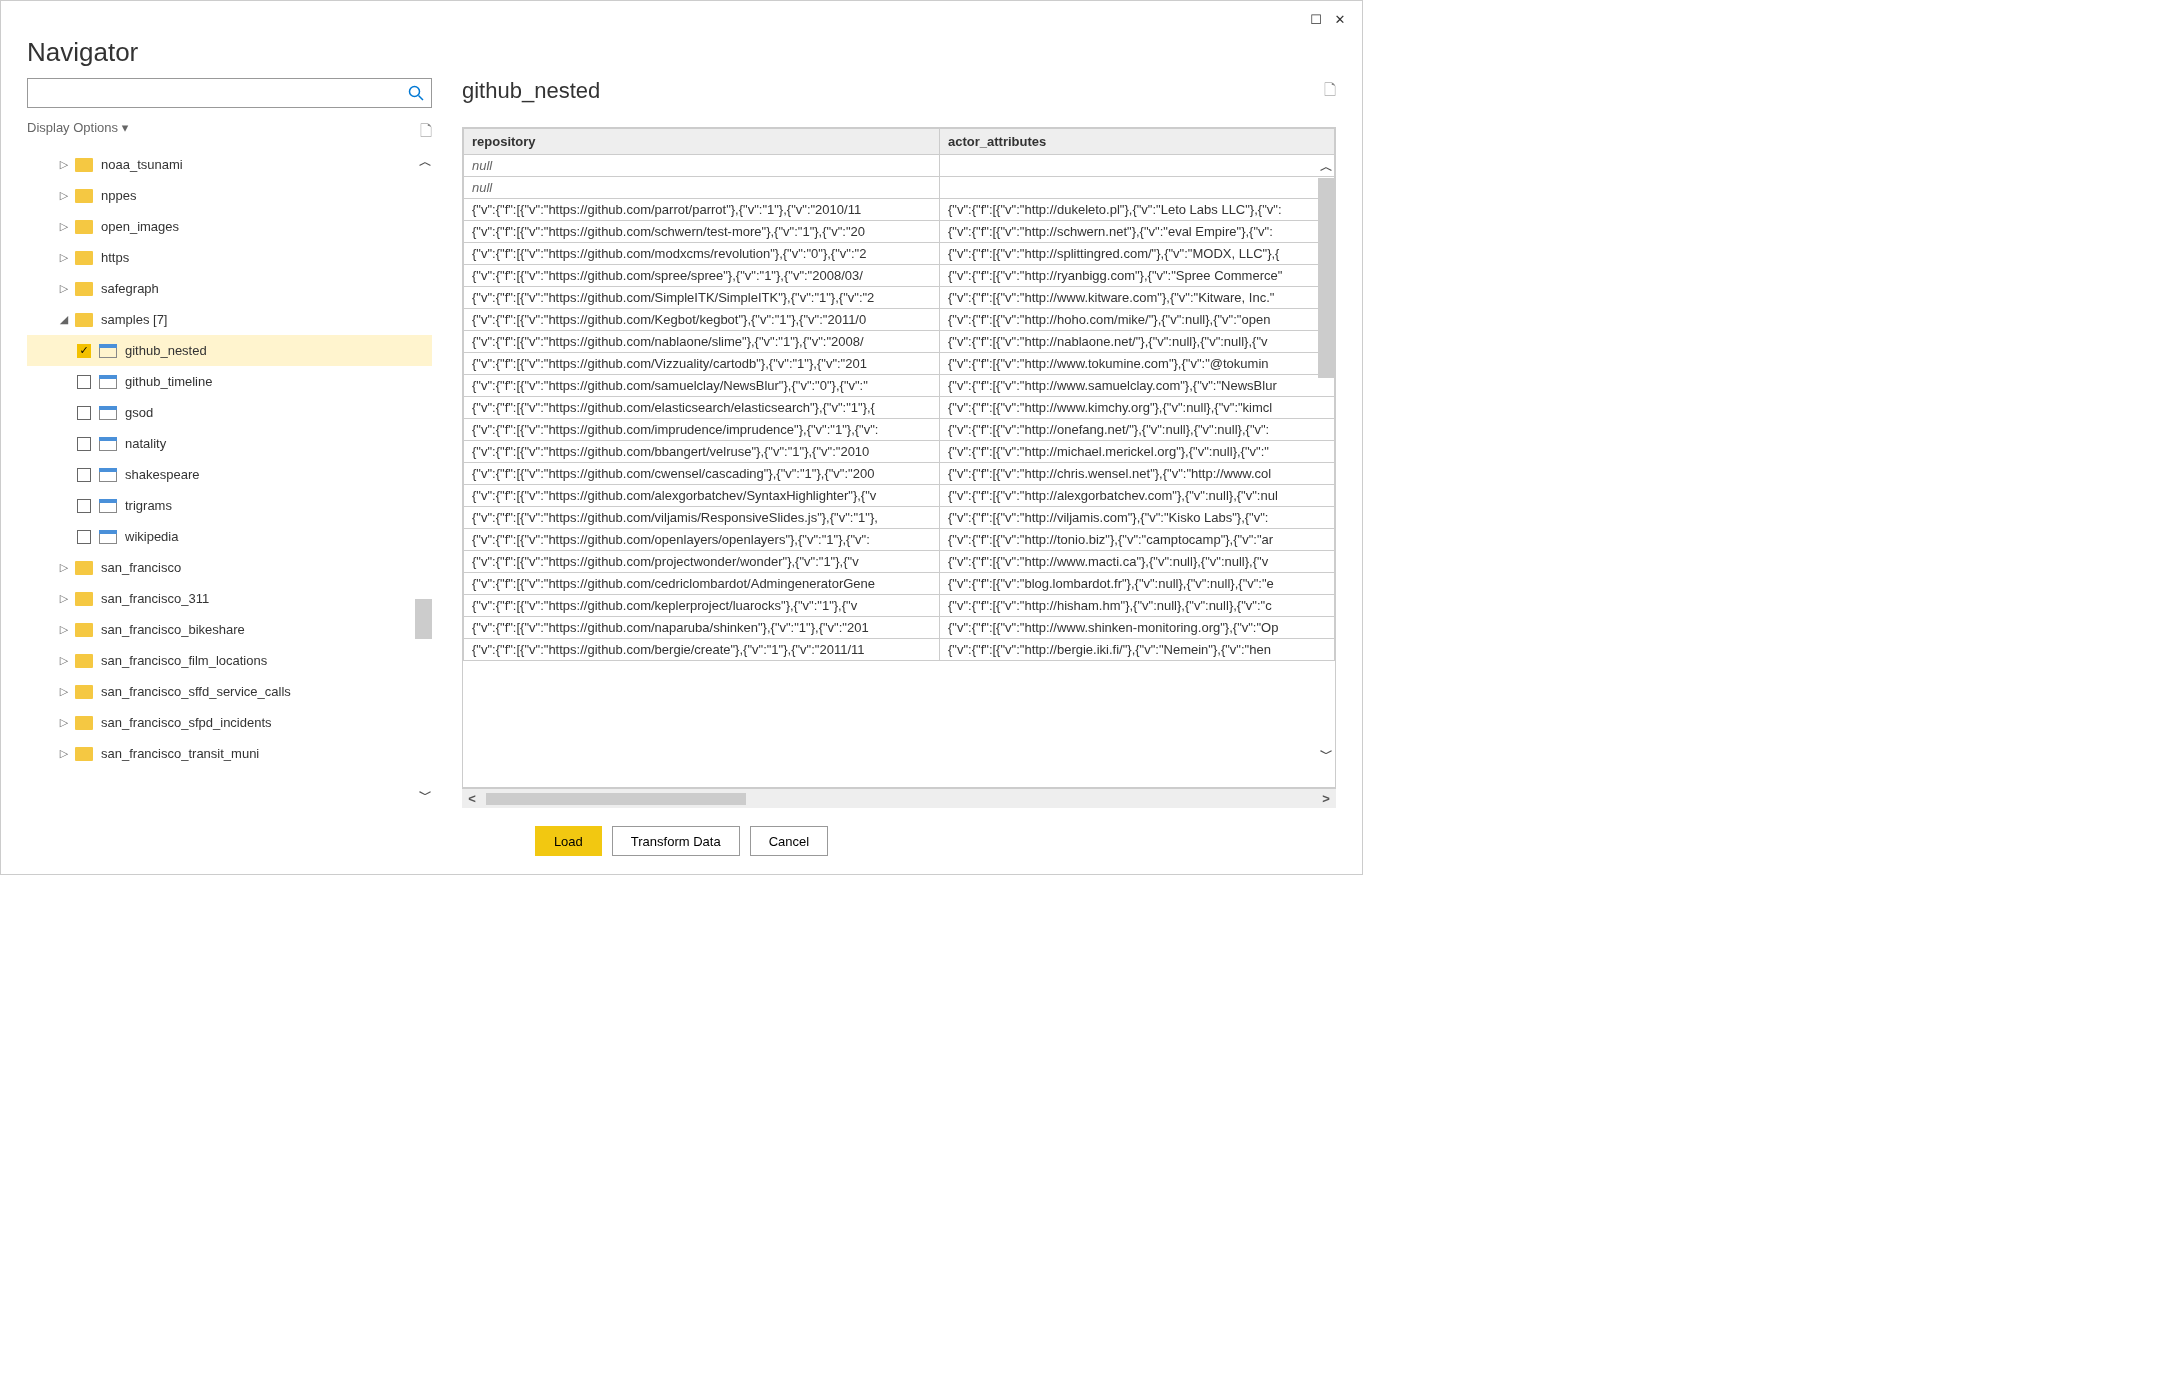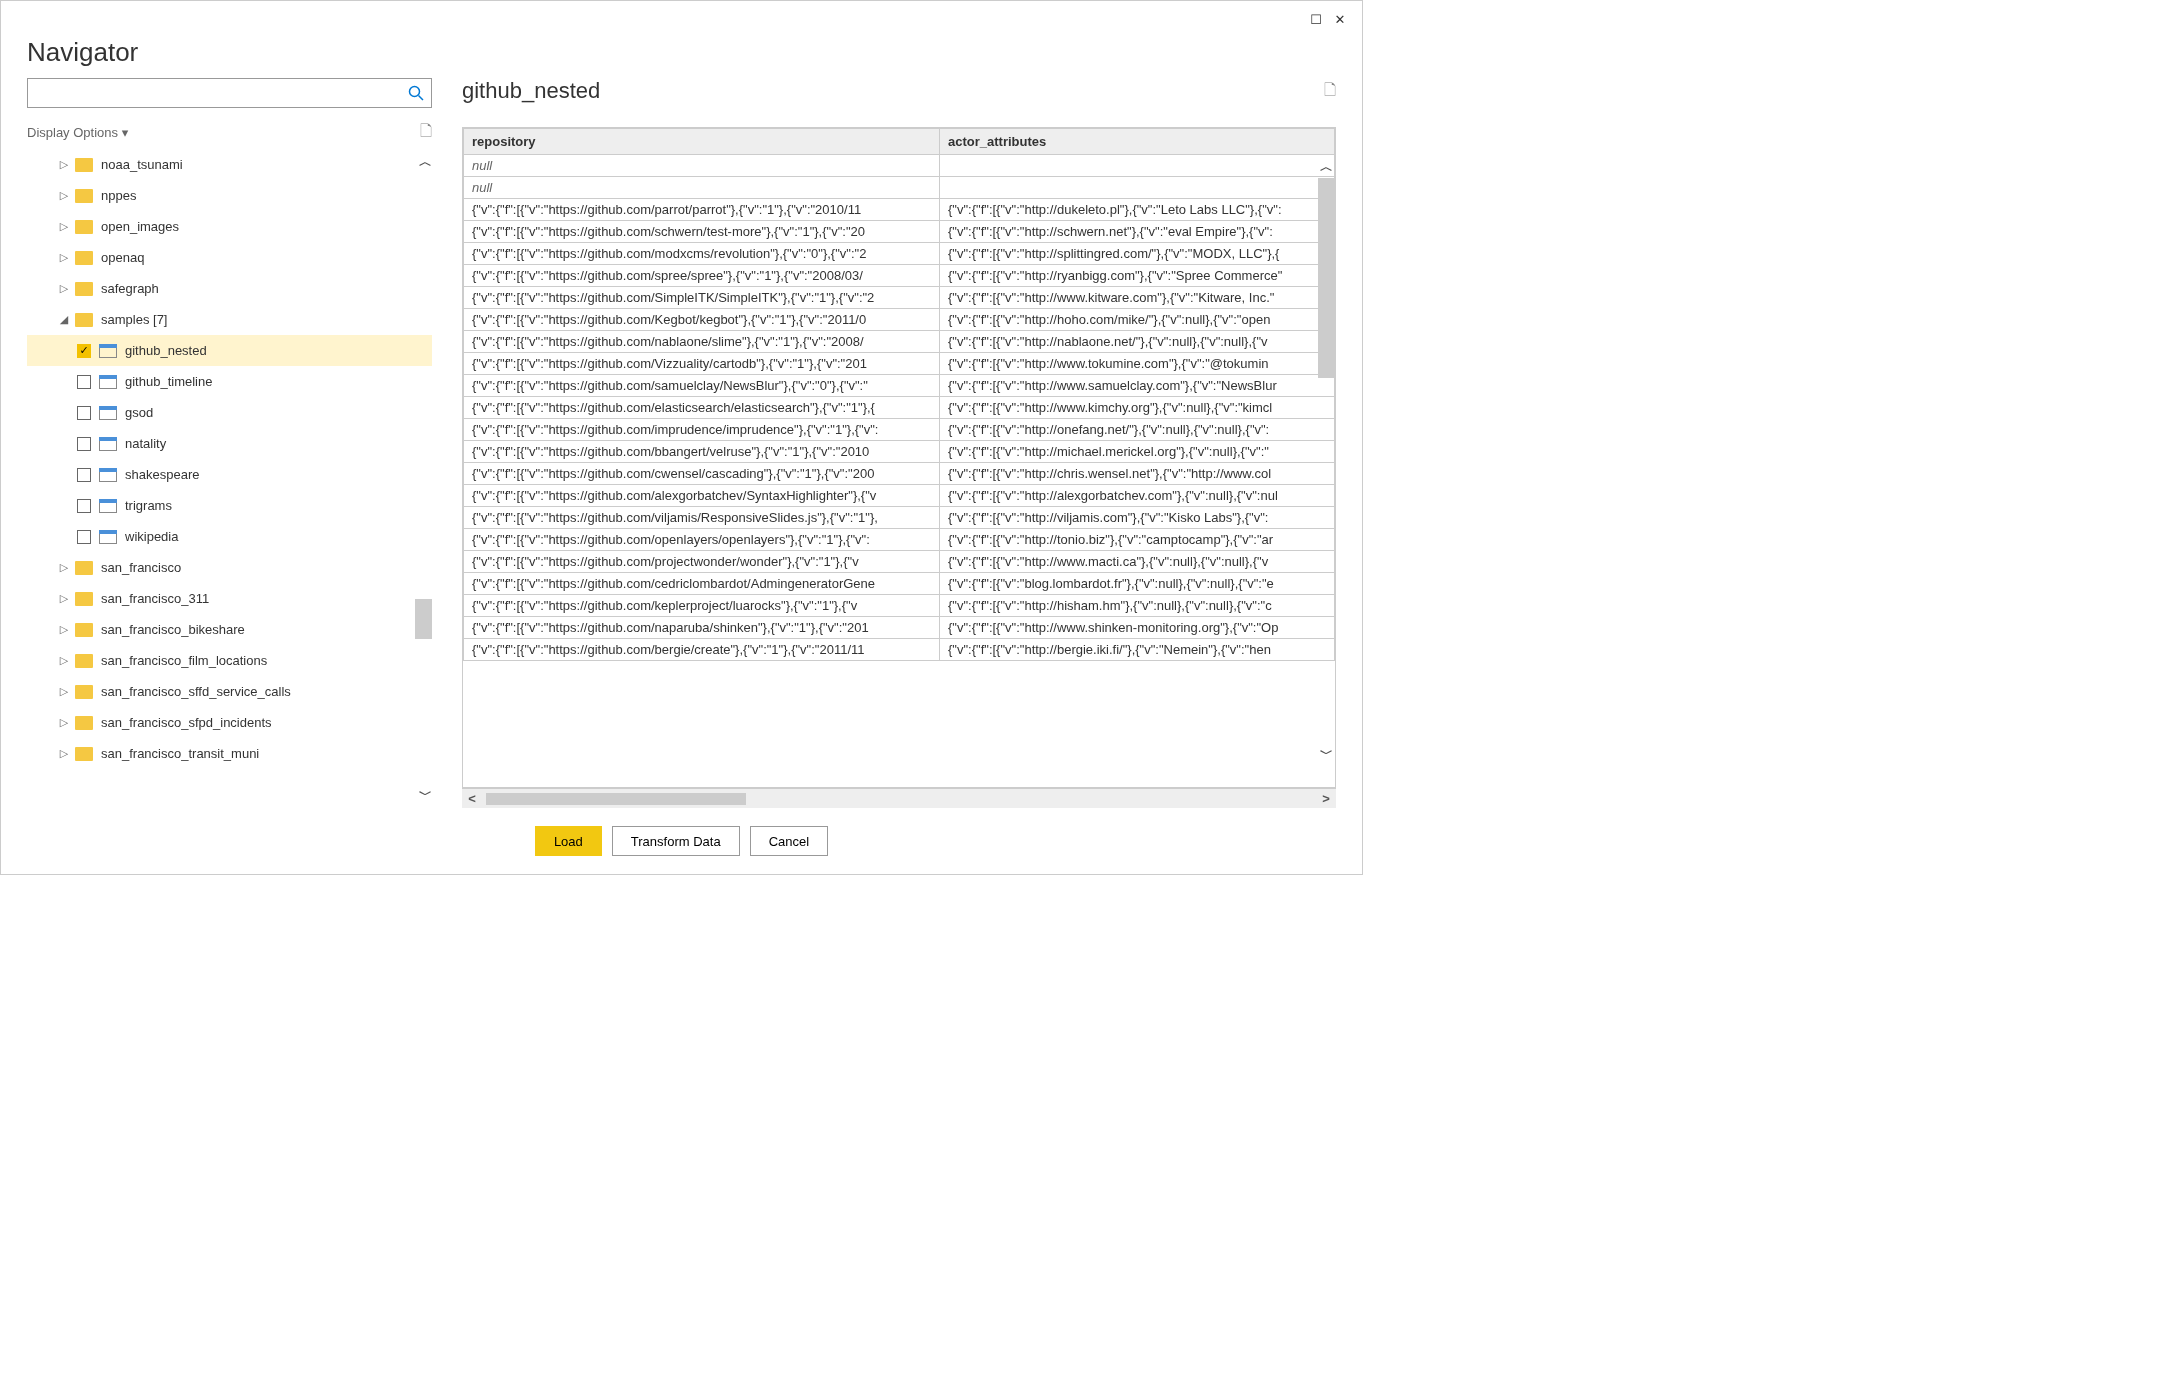--- a/index.html
+++ b/index.html
@@ -7,21 +7,21 @@
 .window { border: 1px solid #ccc; width: 1363px; height: 875px; display: flex; flex-direction: column; }
 .title-bar { display: flex; justify-content: flex-end; padding: 6px 10px; }
 .win-btn { width: 24px; height: 24px; display: flex; align-items: center; justify-content: center; cursor: pointer; }
 .header { padding: 0 26px 10px; }
 .header h1 { font-size: 26px; font-weight: 300; color: #333; }
 .content { display: flex; flex: 1; padding: 0 26px; overflow: hidden; gap: 30px; }
 .left-pane { width: 405px; display: flex; flex-direction: column; }
 .search-row { display: flex; border: 1px solid #999; height: 30px; margin-bottom: 8px; }
 .search-input { flex: 1; border: none; outline: none; padding: 0 8px; font-size: 13px; }
 .search-icon { width: 30px; display: flex; align-items: center; justify-content: center; color: #0078d4; }
-.options-row { display: flex; align-items: center; justify-content: space-between; padding: 4px 0; }
+.options-row { display: flex; justify-content: space-between; padding: 4px 0; }
 .options-label { color: #666; font-size: 13px; cursor: pointer; }
 .tree { flex: 1; overflow-y: auto; position: relative; }
 .tree-inner { position: relative; }
 .tree-item { display: flex; align-items: center; height: 31px; padding-left: 2px; cursor: pointer; }
 .tree-item.nested { padding-left: 30px; }
 .tree-item.nested2 { padding-left: 50px; }
 .tree-item.selected { background: #fff4ce; }
 .caret { width: 14px; text-align: center; color: #666; margin-right: 4px; font-size: 11px; }
 .folder-icon { width: 18px; height: 14px; background: #f5c842; margin-right: 8px; border-radius: 1px; }
 .table-icon { width: 18px; height: 14px; margin-right: 8px; display: flex; flex-direction: column; }
@@ -86,21 +86,21 @@
               <span>nppes</span>
             </div>
             <div class="tree-item nested">
               <span class="caret">▷</span>
               <span class="folder-icon"></span>
               <span>open_images</span>
             </div>
             <div class="tree-item nested">
               <span class="caret">▷</span>
               <span class="folder-icon"></span>
-              <span>openaq</span>
+              <span>https</span>
             </div>
             <div class="tree-item nested">
               <span class="caret">▷</span>
               <span class="folder-icon"></span>
               <span>safegraph</span>
             </div>
             <div class="tree-item nested">
               <span class="caret">◢</span>
               <span class="folder-icon"></span>
               <span>samples [7]</span>

